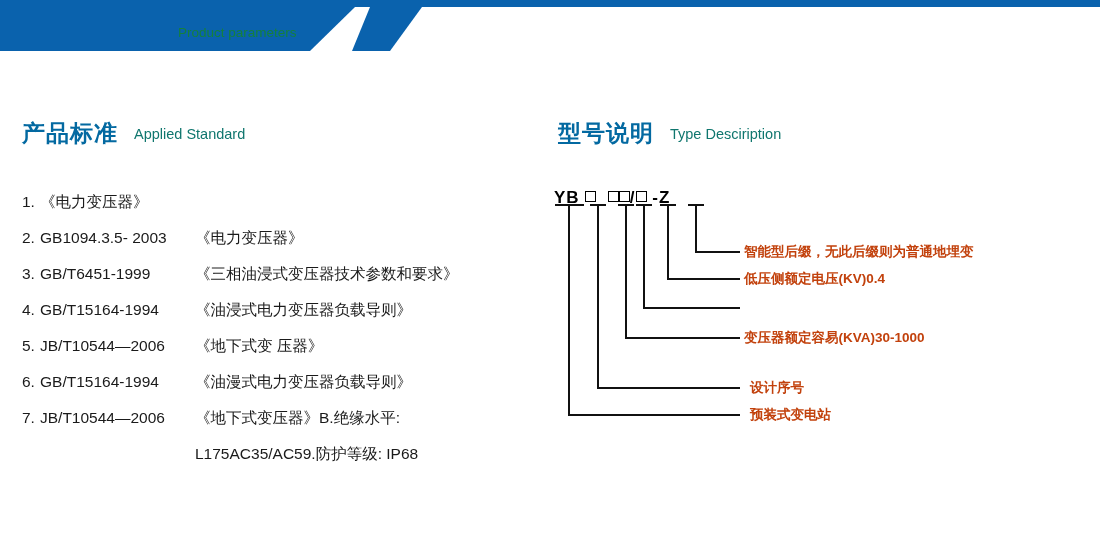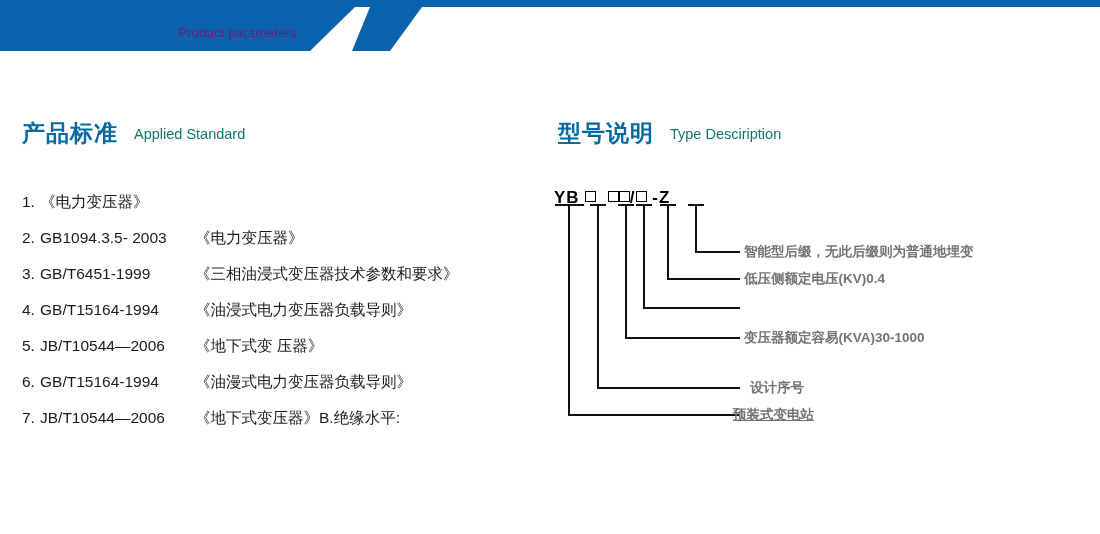--- a/index.html
+++ b/index.html
@@ -47,21 +47,21 @@
     font-weight: bold;
     letter-spacing: 2px;
     color: #ffffff;
     line-height: 34px;
     white-space: nowrap;
   }
   .banner-sub {
     position: absolute;
     left: 178px; top: 24px;
     font-size: 13.5px;
-    color: #701a75;
+    color: #15803d;
     line-height: 18px;
     white-space: nowrap;
   }
 
   
   .sec-head { position: absolute; white-space: nowrap; }
   .sec-head .cn {
     font-size: 23px;
     font-weight: bold;
     color: #0369a1;
@@ -123,21 +123,21 @@
     border: 1.6px solid #000;
     position: relative;
     top: -1px;
   }
   .diagram svg { position: absolute; left: 0; top: 0; }
 
   .dlabel {
     position: absolute;
     font-size: 13.5px;
     font-weight: bold;
-    color: #737373;
+    color: #c2410c;
     white-space: nowrap;
     line-height: 15px;
   }
 </style>
 </head>
 <body>
 
 <div class="banner">
   <div class="banner-bar"></div>
   <div class="banner-shape"></div>
@@ -176,20 +176,24 @@
   </div>
   <div class="std-row">
     <span class="num">6.</span>
     <span class="code">GB/T15164-1994</span>
     <span class="name">《油漫式电力变压器负载导则》</span>
   </div>
   <div class="std-row">
     <span class="num">7.</span>
     <span class="code">JB/T10544—2006</span>
     <span class="name">《地下式变压器》B.绝缘水平:</span>
+  </div>
+  <div class="std-cont">
+    <span class="pad"></span>
+    <span>L175AC35/AC59.防护等级: IP68</span>
   </div>
 </div>
 
 <div class="sec-head" id="type-head">
   <span class="cn">型号说明</span><span class="en">Type Desciription</span>
 </div>
 
 <div class="diagram">
 
   <div class="code-line">
@@ -220,14 +224,14 @@
       <path d="M58,19 L58,202 L200,202"></path>
 
       <path d="M29,19 L29,229 L200,229"></path>
     </g>
   </svg>
 
   <div class="dlabel" style="left:204px; top:58px;">智能型后缀，无此后缀则为普通地埋变</div>
   <div class="dlabel" style="left:204px; top:85px;">低压侧额定电压(KV)0.4</div>
   <div class="dlabel" style="left:204px; top:144px;">变压器额定容易(KVA)30-1000</div>
   <div class="dlabel" style="left:210px; top:194px;">设计序号</div>
-  <div class="dlabel" style="left:193px; top:221px;text-decoration:underline;">预装式变电站</div>
+  <div class="dlabel" style="left:210px; top:221px;">预装式变电站</div>
 </div>
 
 </body></html>

